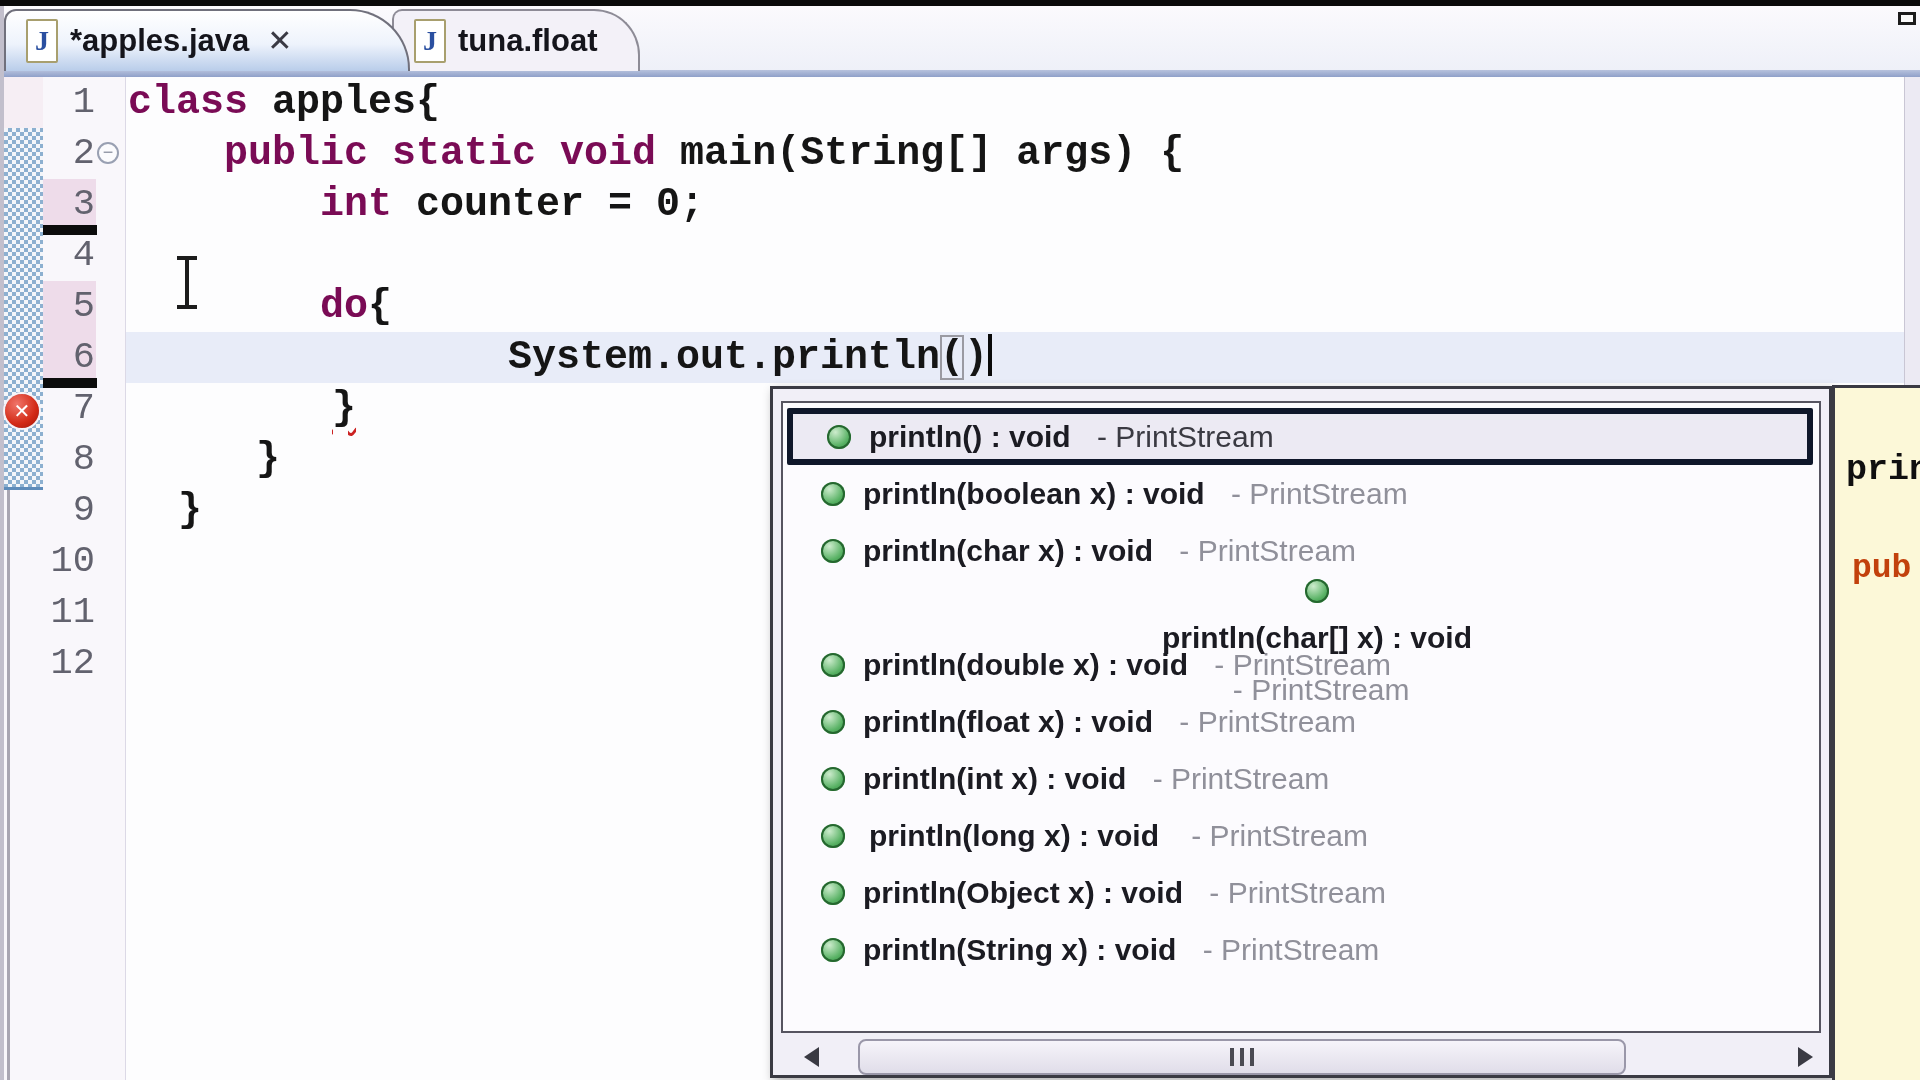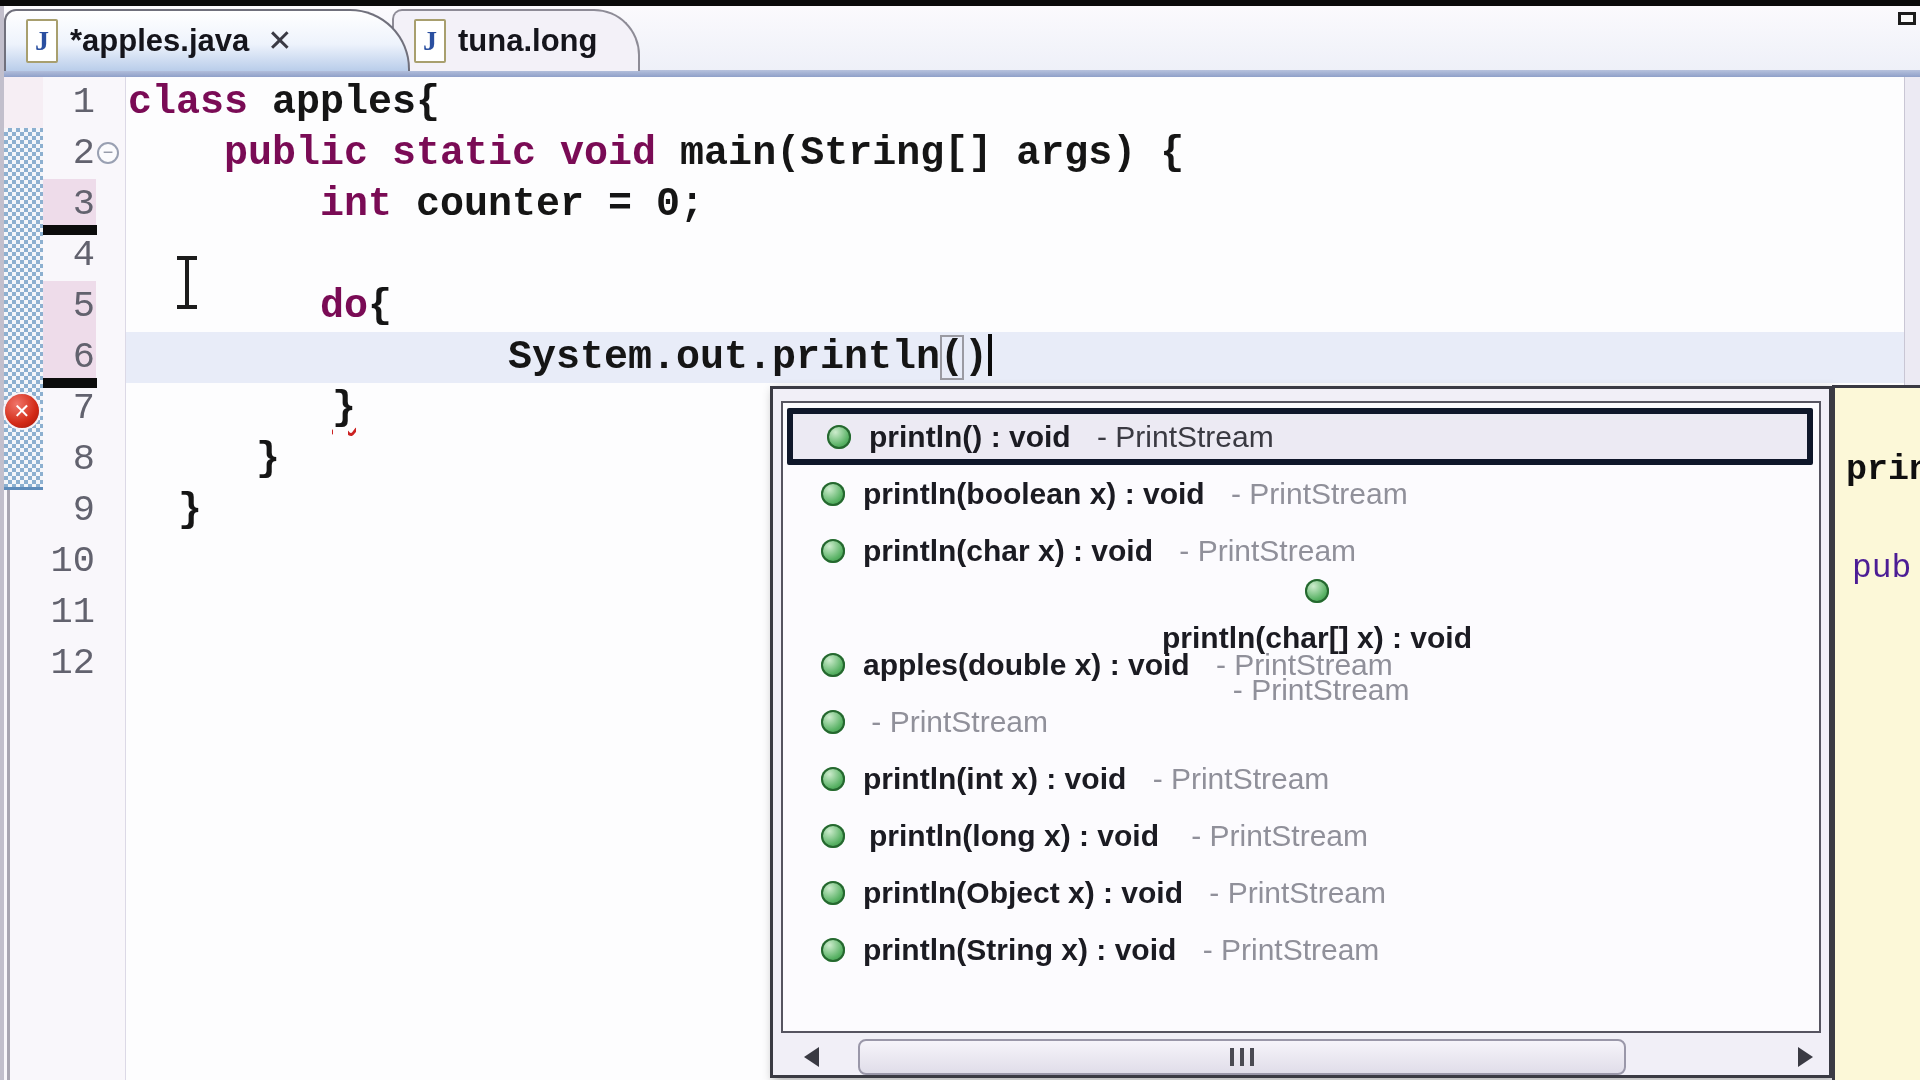--- a/index.html
+++ b/index.html
@@ -84,21 +84,21 @@
      border:2px solid #9a97a9;border-radius:8px;background:linear-gradient(#f6f4fa,#e0dde9);}
   .grip{position:absolute;left:50%;top:7px;transform:translateX(-50%);display:flex;gap:6px;}
   .grip i{width:4px;height:18px;background:#4a4a52;}
   
   .jdoc{position:absolute;left:1832px;top:385px;width:88px;height:695px;box-sizing:border-box;
      background:var(--tt,#fcf8d8);border-left:3px solid #3a3a43;border-top:3px solid #3a3a43;
      overflow:hidden;z-index:11;}
   .jdoc .h{position:absolute;left:11px;top:62px;font-family:"Liberation Mono","DejaVu Sans Mono",monospace;
      font-size:35px;font-weight:700;color:#101010;white-space:pre;}
   .jdoc .b{position:absolute;left:17px;top:162px;font-family:"Liberation Mono","DejaVu Sans Mono",monospace;
-     font-size:33px;font-weight:400;color:#4c1d95;white-space:pre;}
+     font-size:33px;font-weight:700;color:#c2410c;white-space:pre;}
 </style>
 </head>
 <body>
 
 <div id="app" style="--kw: #7a0b55; --err: #cc2222; --tt: #fcf8d8;">
 
   <div class="top-edge"></div>
   <div class="tab-bar"></div>
   <div class="tab-underline"></div>
 
@@ -106,21 +106,21 @@
     <span class="jicon">
         <span>J</span>
       </span>
     <span class="tab-label">*apples.java</span>
     <span class="tab-close">✕</span>
   </div>
   <div class="tab inactive">
     <span class="jicon">
         <span>J</span>
       </span>
-    <span class="tab-label">tuna.long</span>
+    <span class="tab-label">tuna.float</span>
   </div>
   <div class="win-icon"></div>
 
   <div class="left-edge"></div>
   <div class="gutter-bg"></div>
   <div class="gutter-sep"></div>
   <div class="ann-pink"></div>
   <div class="quickdiff"></div>
   <div class="ann-tail"></div>
 
@@ -187,25 +187,26 @@
           <span class="sig">println(char x) : void</span>
           <span class="cls"> - PrintStream</span>
         </div>
         <div class="ac-item" style="top: 176px; flex-direction: column;">
           <span class="orb"></span>
           <span class="sig">println(char[] x) : void</span>
           <span class="cls"> - PrintStream</span>
         </div>
         <div class="ac-item" style="top: 233px;">
           <span class="orb"></span>
-          <span class="sig">apples(double x) : void</span>
+          <span class="sig">println(double x) : void</span>
           <span class="cls"> - PrintStream</span>
         </div>
         <div class="ac-item" style="top: 290px;">
           <span class="orb"></span>
+          <span class="sig">println(float x) : void</span>
           <span class="cls"> - PrintStream</span>
         </div>
         <div class="ac-item" style="top: 347px;">
           <span class="orb"></span>
           <span class="sig">println(int x) : void</span>
           <span class="cls"> - PrintStream</span>
         </div>
         <div class="ac-item" style="top: 404px; gap: 24px;">
           <span class="orb"></span>
           <span class="sig">println(long x) : void</span>

